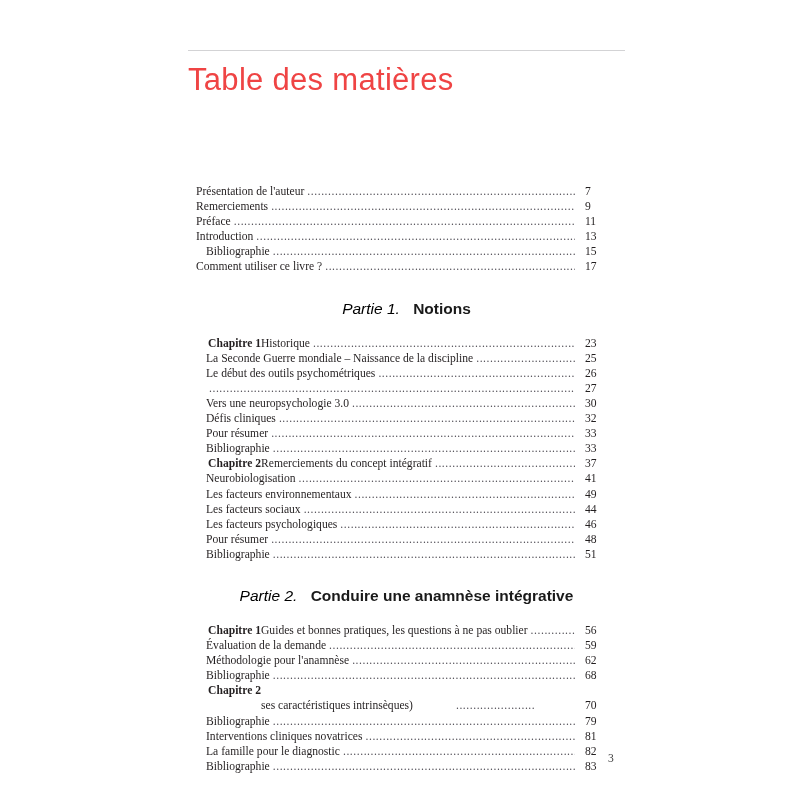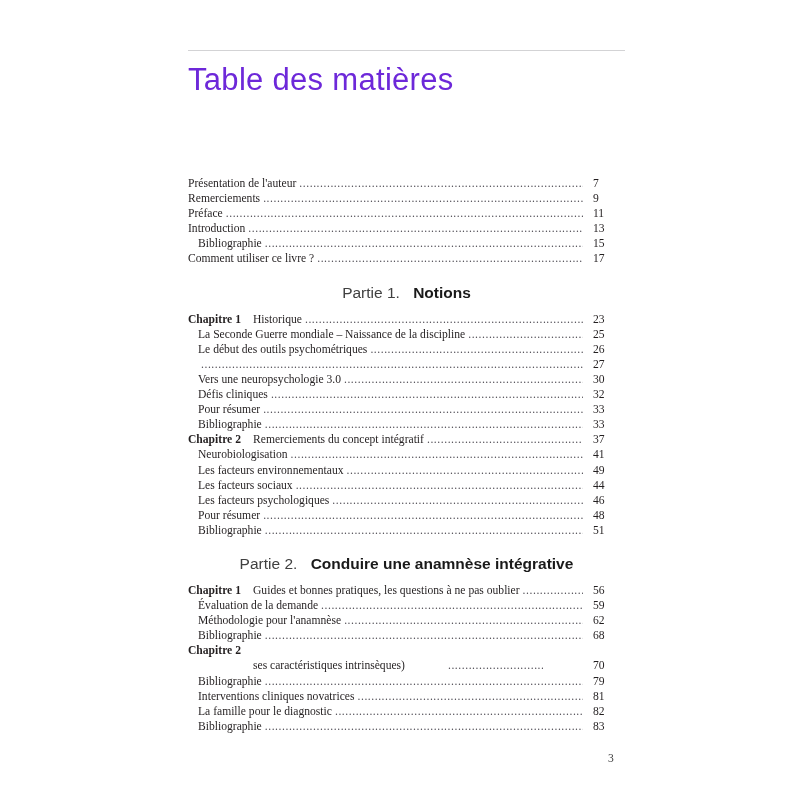--- a/index.html
+++ b/index.html
@@ -33,53 +33,54 @@
     background: #d3d3d5;
   }
   .page-title {
     position: absolute;
     left: 188px;
     top: 62px;
     font-family: "Liberation Sans", "DejaVu Sans", sans-serif;
     font-size: 31px;
     font-weight: 400;
     letter-spacing: 0.3px;
-    color: #6d28d9;
+    color: #ef4444;
     white-space: nowrap;
   }
 
   
   .toc {
     position: absolute;
     left: 188px;
     top: 176px;
     width: 437px;
     font-size: 11.6px;
   }
 
-  .block { margin: 0; padding: 0; }
+  .block { margin: 8px; padding: 0; }
 
   .entry {
     display: flex;
     align-items: baseline;
     line-height: 15.1px;
     white-space: nowrap;
   }
 
   .entry .label {
     flex: 0 0 auto;
     display: flex;
     align-items: baseline;
     white-space: nowrap;
   }
 
   .entry .chap {
     font-weight: bold;
     flex: 0 0 auto;
     width: 65px;
+    text-align: right;
   }
 
   .entry .title {
     flex: 0 0 auto;
   }
 
   .entry .leader {
     flex: 1 1 auto;
     overflow: hidden;
     white-space: nowrap;
@@ -114,22 +115,23 @@
 
   
   .partie {
     text-align: center;
     font-family: "Liberation Sans", "DejaVu Sans", sans-serif;
     font-size: 15.5px;
     white-space: nowrap;
     line-height: 18px;
   }
   .partie .partie-num {
-    color: #404040;
+    color: #000000;
     font-weight: 400;
+    font-style: italic;
   }
   .partie .partie-name {
     color: #1a1a1a;
     font-weight: bold;
     margin-left: 9px;
   }
 
   .gap-sm { height: 10px; }
   .gap-lg { height: 17px; }
 

